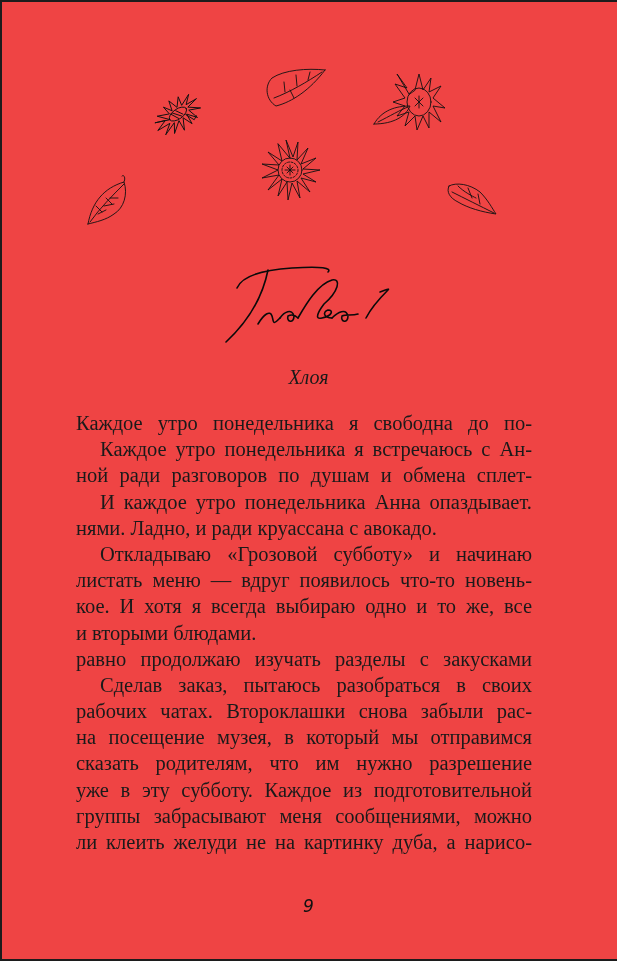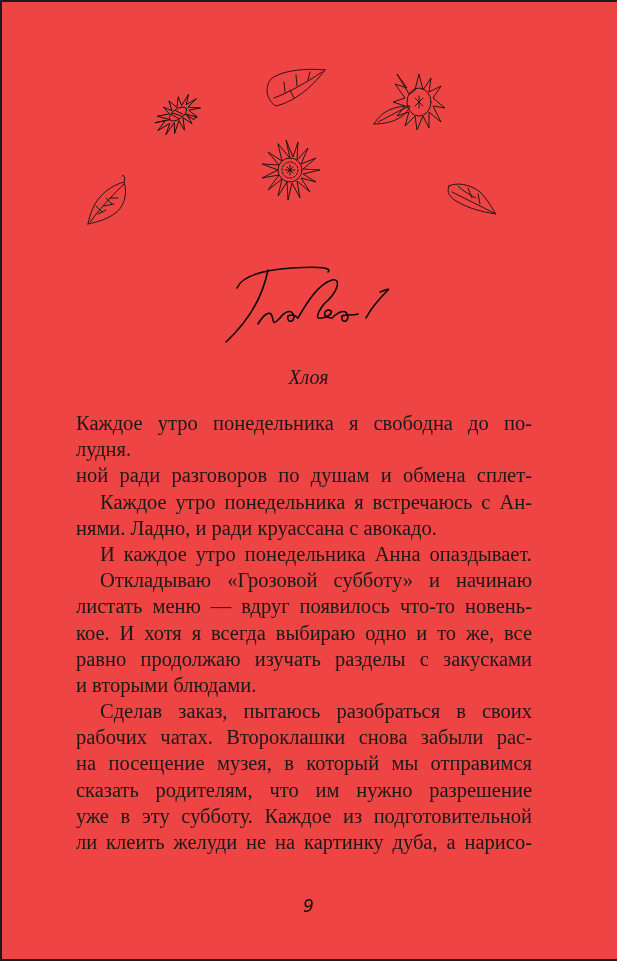--- a/index.html
+++ b/index.html
@@ -93,32 +93,32 @@
     <path d="M278,58 C282,52 290,48 292,56 C292,64 284,62 286,56 C290,54 294,56 296,58"></path>
     <path d="M296,58 C304,44 316,24 330,20 C340,18 336,32 322,44 C316,52 312,60 320,58 C330,56 332,50 326,50 C320,52 322,58 330,58"></path>
     <path d="M330,58 C336,52 344,48 346,56 C346,64 338,62 340,56 C344,54 350,56 356,54"></path>
     <path d="M364,58 C370,46 380,36 386,30 C388,28 384,30 378,32"></path>
   </svg>
 
   <div class="character-name">Хлоя</div>
 
   <div class="body-text">
     <div class="line">Каждое утро понедельника я свободна до по-</div>
-    <div class="line last">лудня.</div>
+    <div class="line indent">Каждое утро понедельника я встречаюсь с Ан-</div>
     <div class="line">ной ради разговоров по душам и обмена сплет-</div>
-    <div class="line indent">Каждое утро понедельника я встречаюсь с Ан-</div>
+    <div class="line indent">И каждое утро понедельника Анна опаздывает.</div>
     <div class="line last">нями. Ладно, и ради круассана с авокадо.</div>
-    <div class="line indent">И каждое утро понедельника Анна опаздывает.</div>
     <div class="line indent">Откладываю «Грозовой субботу» и начинаю</div>
     <div class="line">листать меню — вдруг появилось что-то новень-</div>
     <div class="line">кое. И хотя я всегда выбираю одно и то же, все</div>
+    <div class="line last">и вторыми блюдами.</div>
     <div class="line">равно продолжаю изучать разделы с закусками</div>
-    <div class="line last">и вторыми блюдами.</div>
     <div class="line indent">Сделав заказ, пытаюсь разобраться в своих</div>
     <div class="line">рабочих чатах. Второклашки снова забыли рас-</div>
     <div class="line">на посещение музея, в который мы отправимся</div>
     <div class="line">сказать родителям, что им нужно разрешение</div>
     <div class="line">уже в эту субботу. Каждое из подготовительной</div>
+    <div class="line">группы забрасывают меня сообщениями, можно</div>
     <div class="line">ли клеить желуди не на картинку дуба, а нарисо-</div>
   </div>
 
   <div class="page-number">9</div>
 </div>
 
 </body></html>

